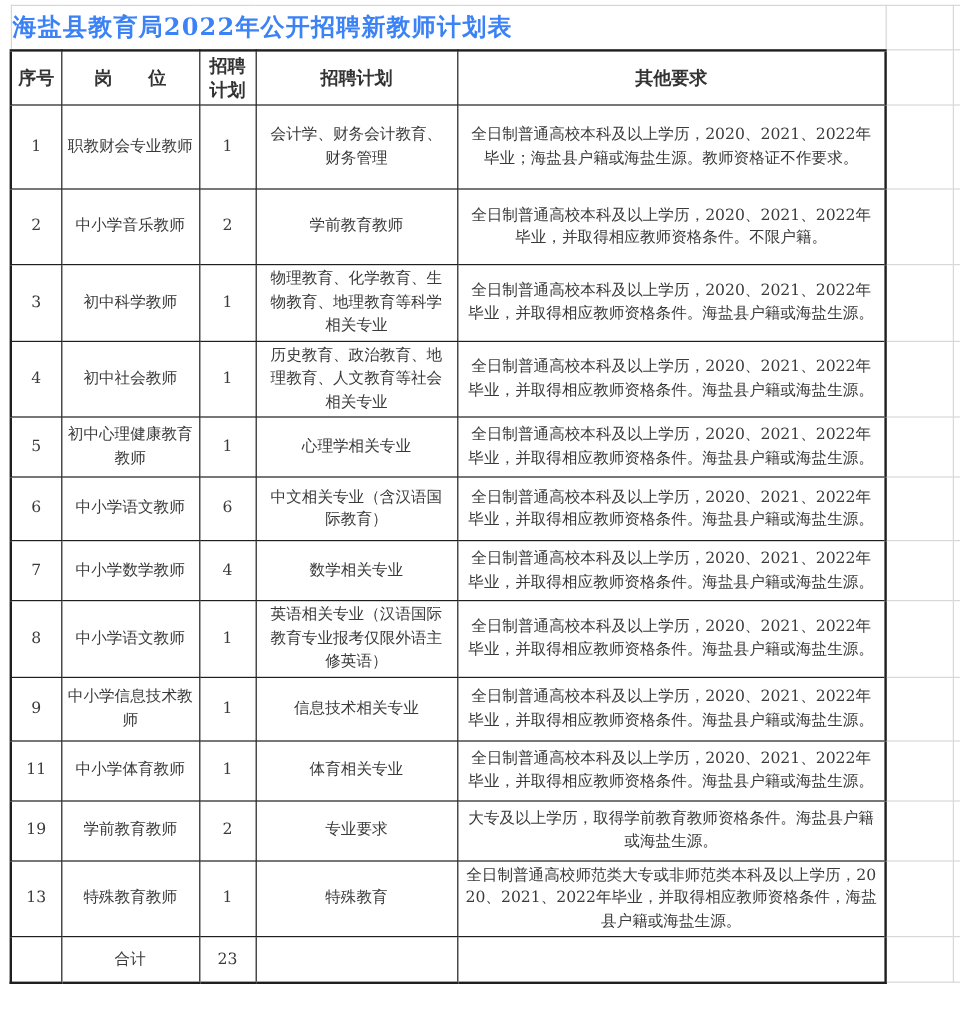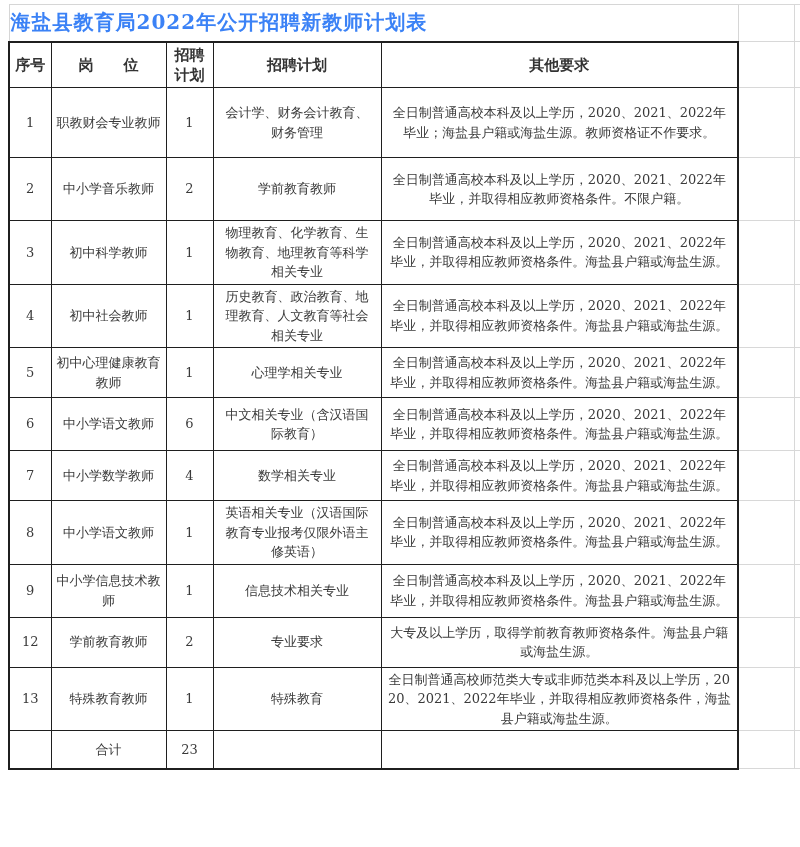--- a/index.html
+++ b/index.html
@@ -205,23 +205,32 @@
       <td class="c no">9</td>
       <td class="c pos">中小学信息技术教师</td>
       <td class="c quota">1</td>
       <td class="c major">信息技术相关专业</td>
       <td class="c other">全日制普通高校本科及以上学历，2020、2021、2022年毕业，并取得相应教师资格条件。海盐县户籍或海盐生源。</td>
       <td class="ghost"></td>
       <td class="ghost last"></td>
     </tr>
 
 
-
-    <tr class="row h50">
-      <td class="c no">12</td>
+    <tr class="row h50">
+      <td class="c no">11</td>
+      <td class="c pos">中小学体育教师</td>
+      <td class="c quota">1</td>
+      <td class="c major">体育相关专业</td>
+      <td class="c other">全日制普通高校本科及以上学历，2020、2021、2022年毕业，并取得相应教师资格条件。海盐县户籍或海盐生源。</td>
+      <td class="ghost"></td>
+      <td class="ghost last"></td>
+    </tr>
+
+    <tr class="row h50">
+      <td class="c no">19</td>
       <td class="c pos">学前教育教师</td>
       <td class="c quota">2</td>
       <td class="c major">专业要求</td>
       <td class="c other">大专及以上学历，取得学前教育教师资格条件。海盐县户籍或海盐生源。</td>
       <td class="ghost"></td>
       <td class="ghost last"></td>
     </tr>
 
     <tr class="row h60">
       <td class="c no">13</td>

